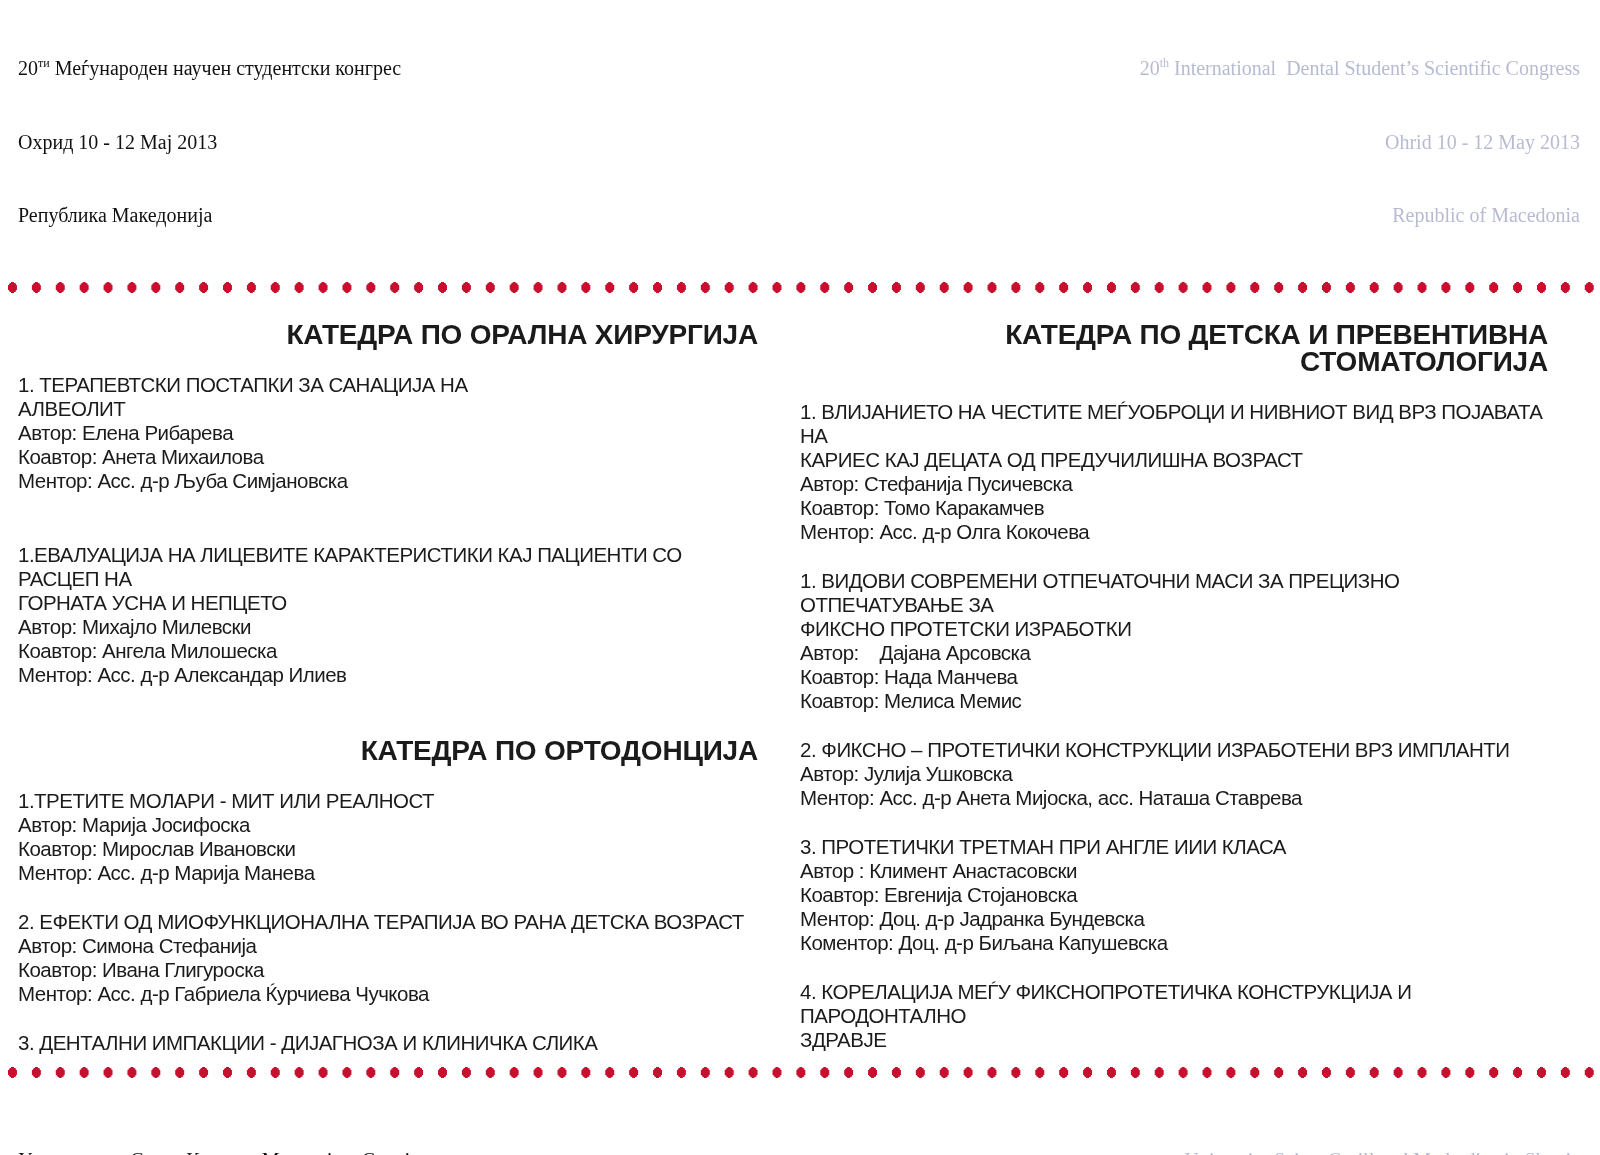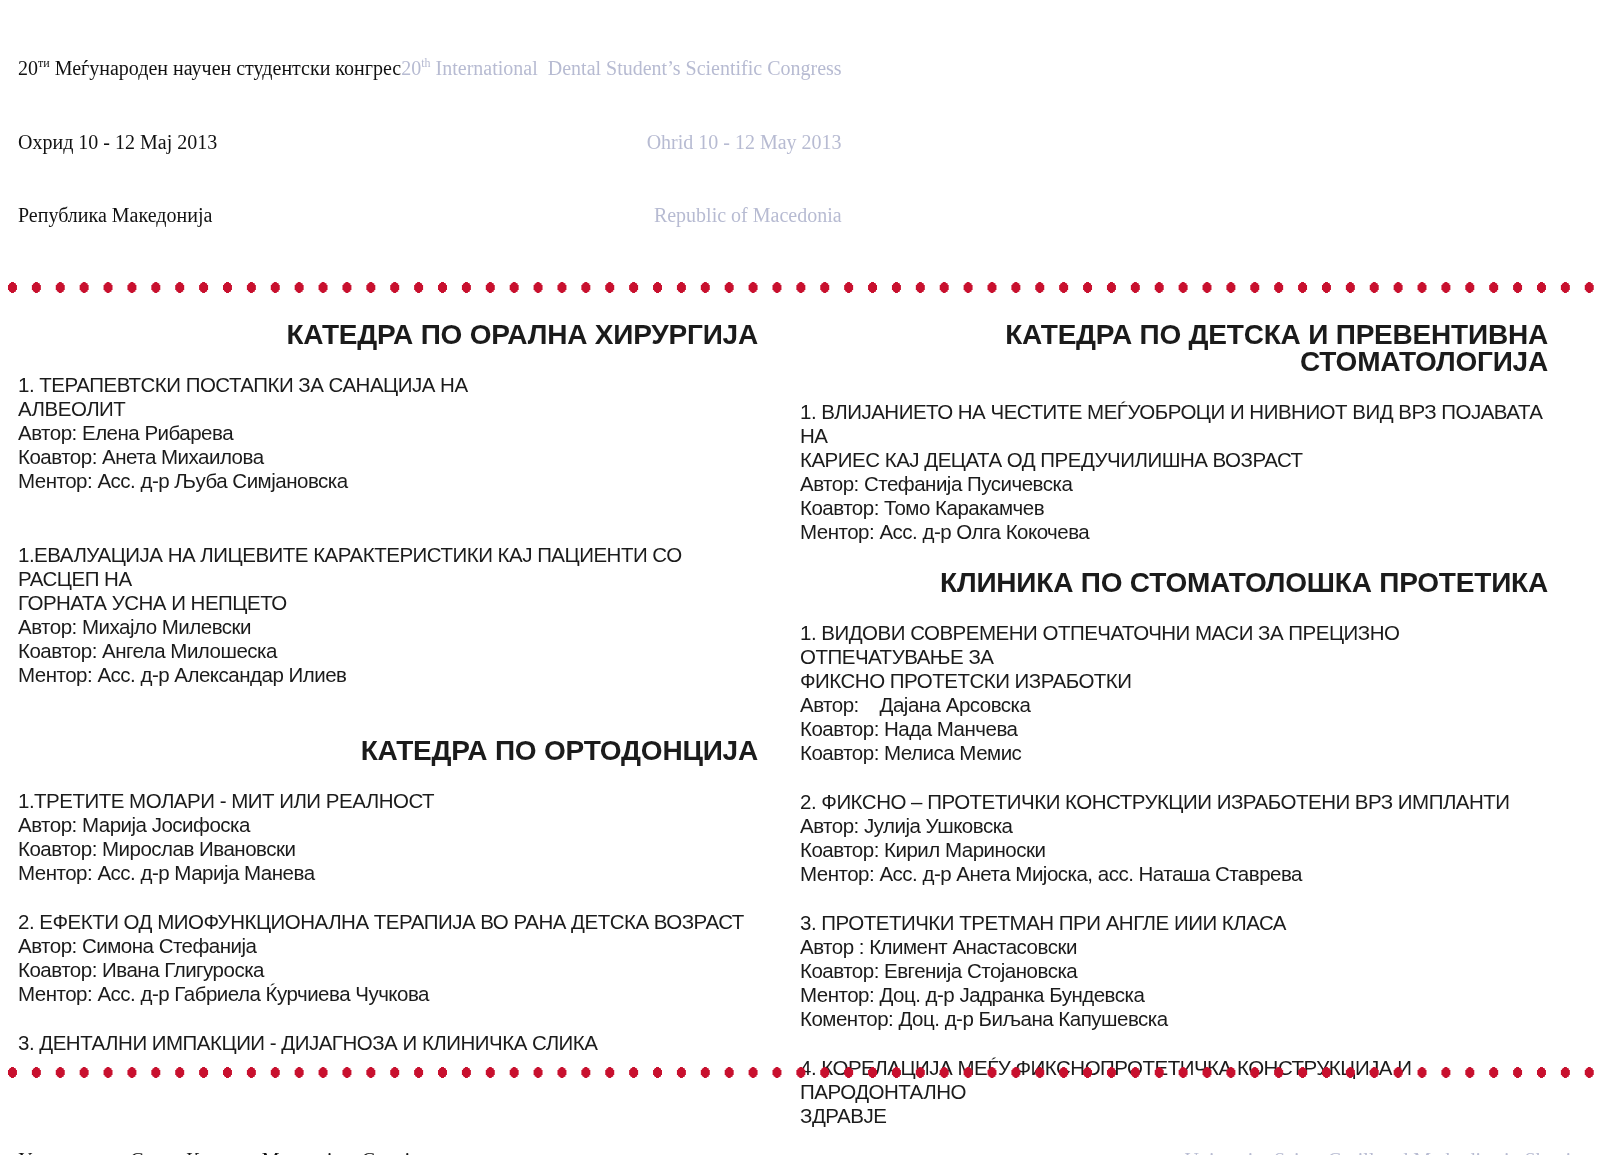--- a/index.html
+++ b/index.html
@@ -8,21 +8,21 @@
     --ink:#1b1b1b;
   }
   html,body{margin:0;padding:0;background:#ffffff;}
   body{
     width:1600px;height:1155px;position:relative;overflow:hidden;
     font-family:"Liberation Sans",sans-serif;color:var(--ink);
   }
   .serif{font-family:"Liberation Serif",serif;}
 
   
-  .header{display:flex;padding:7px 8px 0 18px;}
+  .header{display:flex;justify-content:space-between;padding:7px 20px 0 18px;}
   .hdr-left{font-size:20px;line-height:24.5px;color:#111;white-space:pre-wrap;}
   .hdr-right{font-size:20px;line-height:24.5px;color:var(--lav);text-align:right;white-space:pre-wrap;}
   .hdr-left sup,.hdr-right sup{font-size:12px;line-height:0;}
 
   
   .dots{
     height:13px;margin-left:6px;margin-right:2px;
     background-image:radial-gradient(ellipse 4.6px 5.4px at 6.5px 6.5px,var(--red) 97%,rgba(200,16,46,0) 100%);
     background-size:23.9px 13px;background-repeat:repeat-x;
   }
@@ -123,32 +123,30 @@
       <div class="item">
         <div class="line">1. ВЛИЈАНИЕТО НА ЧЕСТИТЕ МЕЃУОБРОЦИ И НИВНИОТ ВИД ВРЗ ПОЈАВАТА НА
 КАРИЕС КАЈ ДЕЦАТА ОД ПРЕДУЧИЛИШНА ВОЗРАСТ</div>
         <div class="line">Автор: Стефанија Пусичевска</div>
         <div class="line">Коавтор: Томо Каракамчев</div>
         <div class="line">Ментор: Асс. д-р Олга Кокочева</div>
       </div>
     </div>
 
     <div class="section">
-      <h2 class="section-heading">КЛИНИКА ПО СТОМАТОЛОШКА ПРОТЕТИКА</h2>
       <div class="item">
         <div class="line">1. ВИДОВИ СОВРЕМЕНИ ОТПЕЧАТОЧНИ МАСИ ЗА ПРЕЦИЗНО ОТПЕЧАТУВАЊЕ ЗА
 ФИКСНО ПРОТЕТСКИ ИЗРАБОТКИ</div>
         <div class="line">Автор:    Дајана Арсовска</div>
         <div class="line">Коавтор: Нада Манчева</div>
         <div class="line">Коавтор: Мелиса Мемис</div>
       </div>
       <div class="item">
         <div class="line">2. ФИКСНО – ПРОТЕТИЧКИ КОНСТРУКЦИИ ИЗРАБОТЕНИ ВРЗ ИМПЛАНТИ</div>
         <div class="line">Автор: Јулија Ушковска</div>
-        <div class="line">Коавтор: Кирил Мариноски</div>
         <div class="line">Ментор: Асс. д-р Анета Мијоска, асс. Наташа Ставрева</div>
       </div>
       <div class="item">
         <div class="line">3. ПРОТЕТИЧКИ ТРЕТМАН ПРИ АНГЛЕ ИИИ КЛАСА</div>
         <div class="line">Автор : Климент Анастасовски</div>
         <div class="line">Коавтор: Евгенија Стојановска</div>
         <div class="line">Ментор: Доц. д-р Јадранка Бундевска</div>
         <div class="line">Коментор: Доц. д-р Биљана Капушевска</div>
       </div>
       <div class="item">

